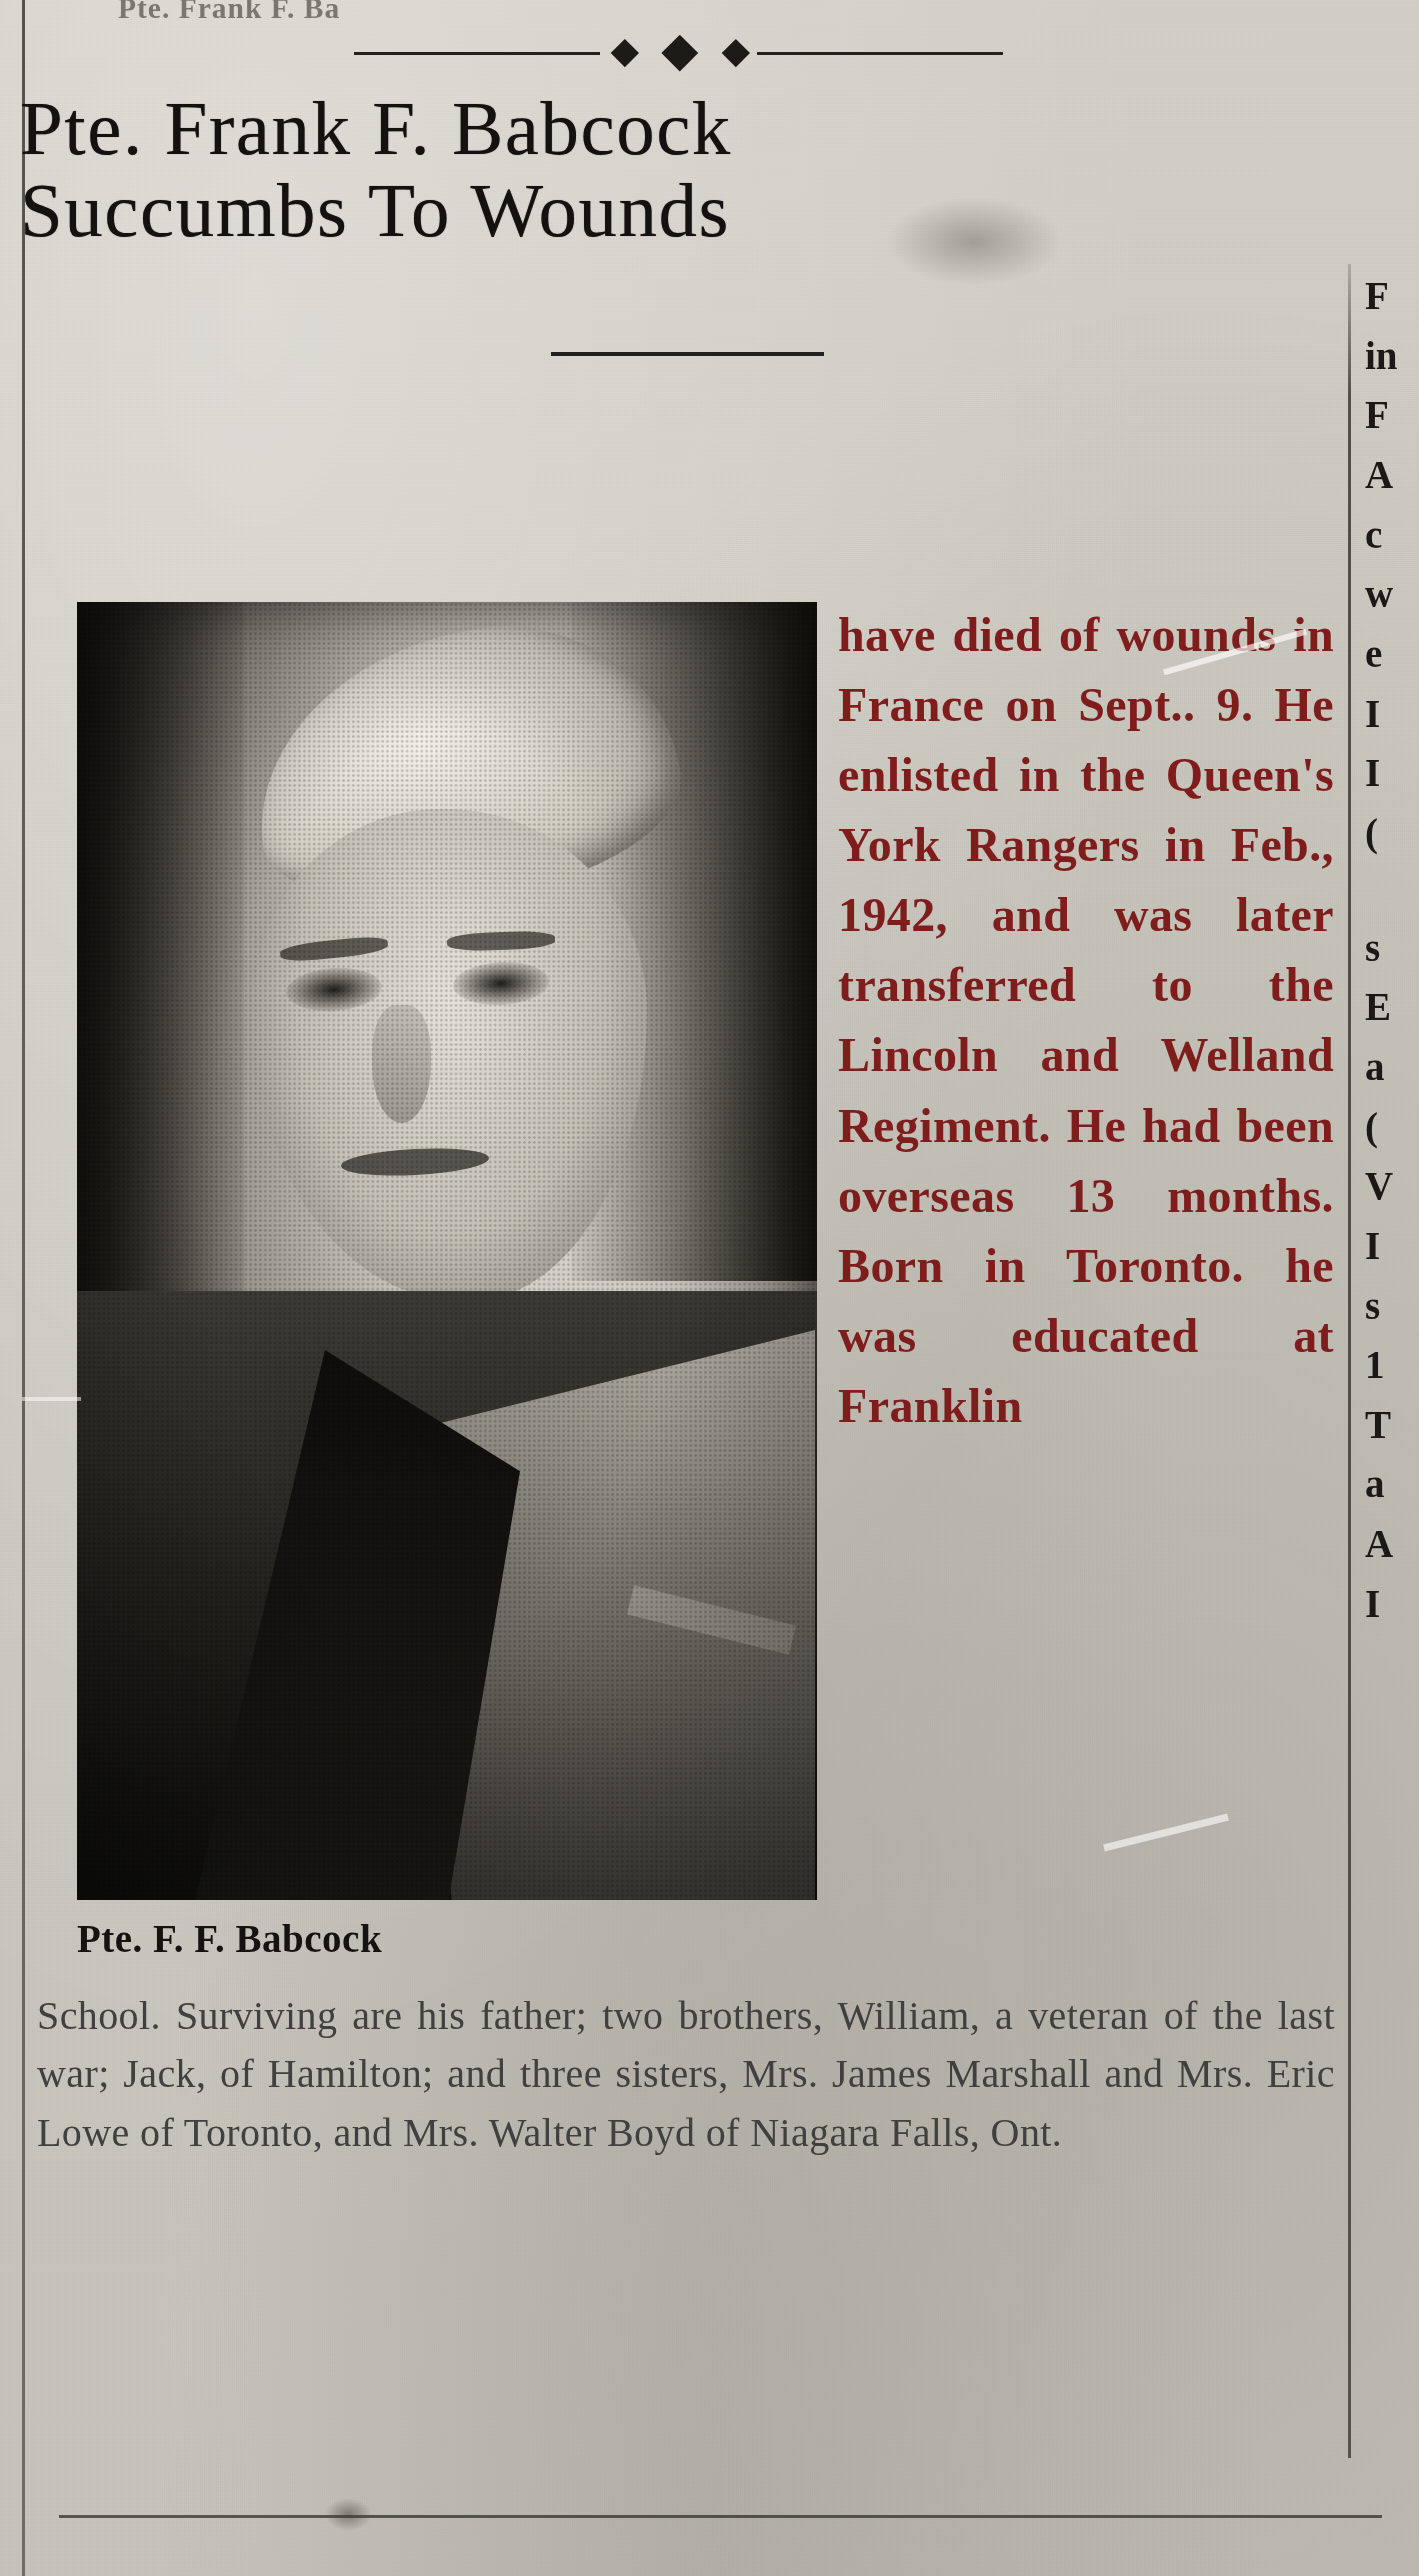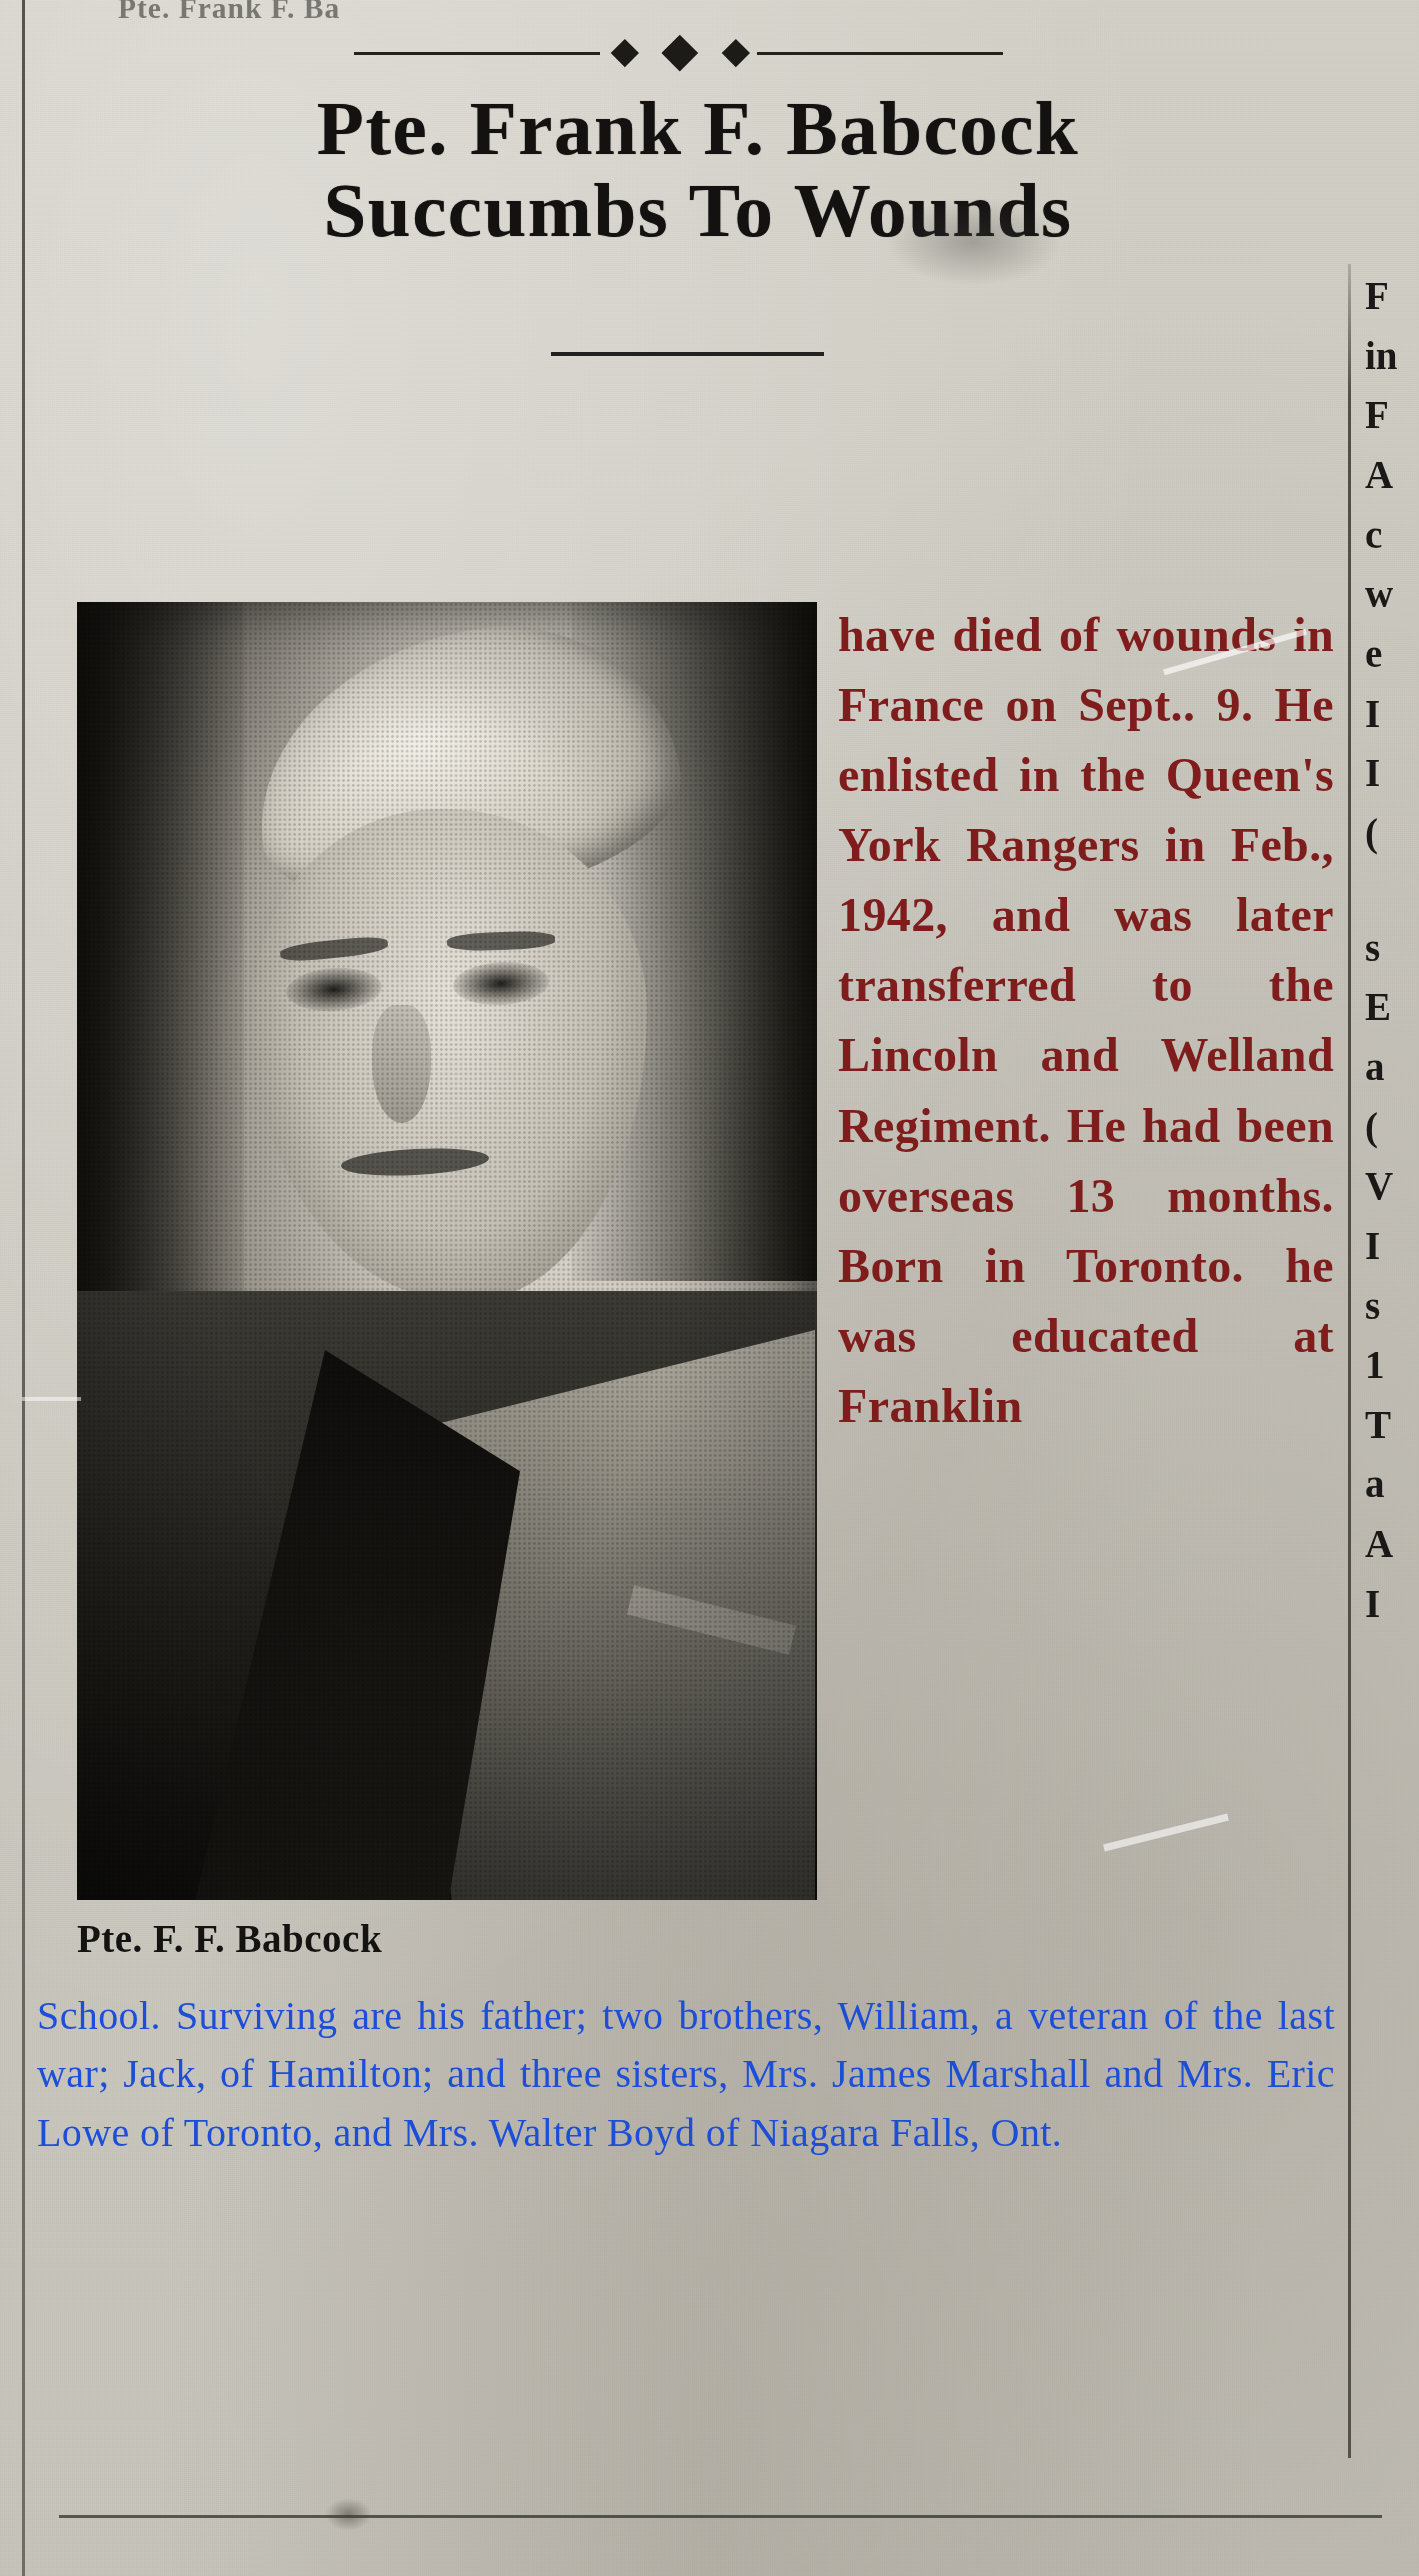--- a/index.html
+++ b/index.html
@@ -93,26 +93,26 @@
     background: #1d1b18;
     transform: rotate(45deg);
   }
   .dingbat .dia.d1 { left: 261px; }
   .dingbat .dia.d2 { left: 313px; width: 25.6px; height: 25.6px; top: 1px; }
   .dingbat .dia.d3 { left: 372px; }
 
   
   .headline {
     position: absolute;
-    left: 44px;
+    left: 20px;
     top: 87px;
     width: 1308px;
-    text-align: center;
+    text-align: left;
     font-family: "Liberation Serif", serif;
-    font-weight: bold;
+    font-weight: normal;
     font-size: 77px;
     line-height: 1.07;
     letter-spacing: 1.5px;
     color: #131211;
     text-shadow: 0 0 1px rgba(0,0,0,0.5);
   }
   .headline .l1 { display: block; }
   .headline .l2 { display: block; }
 
   .sub-rule {
@@ -268,21 +268,21 @@
   .tail {
     position: absolute;
     left: 37px;
     top: 1987px;
     width: 1298px;
     font-size: 40px;
     line-height: 1.46;
     text-align: justify;
     text-justify: inter-word;
     letter-spacing: 0.4px;
-    color: #1d4ed8;
+    color: #404040;
   }
 
   
   .neighbor {
     position: absolute;
     left: 1365px;
     top: 266px;
     width: 51px;
     font-size: 39px;
     line-height: 1.53;

